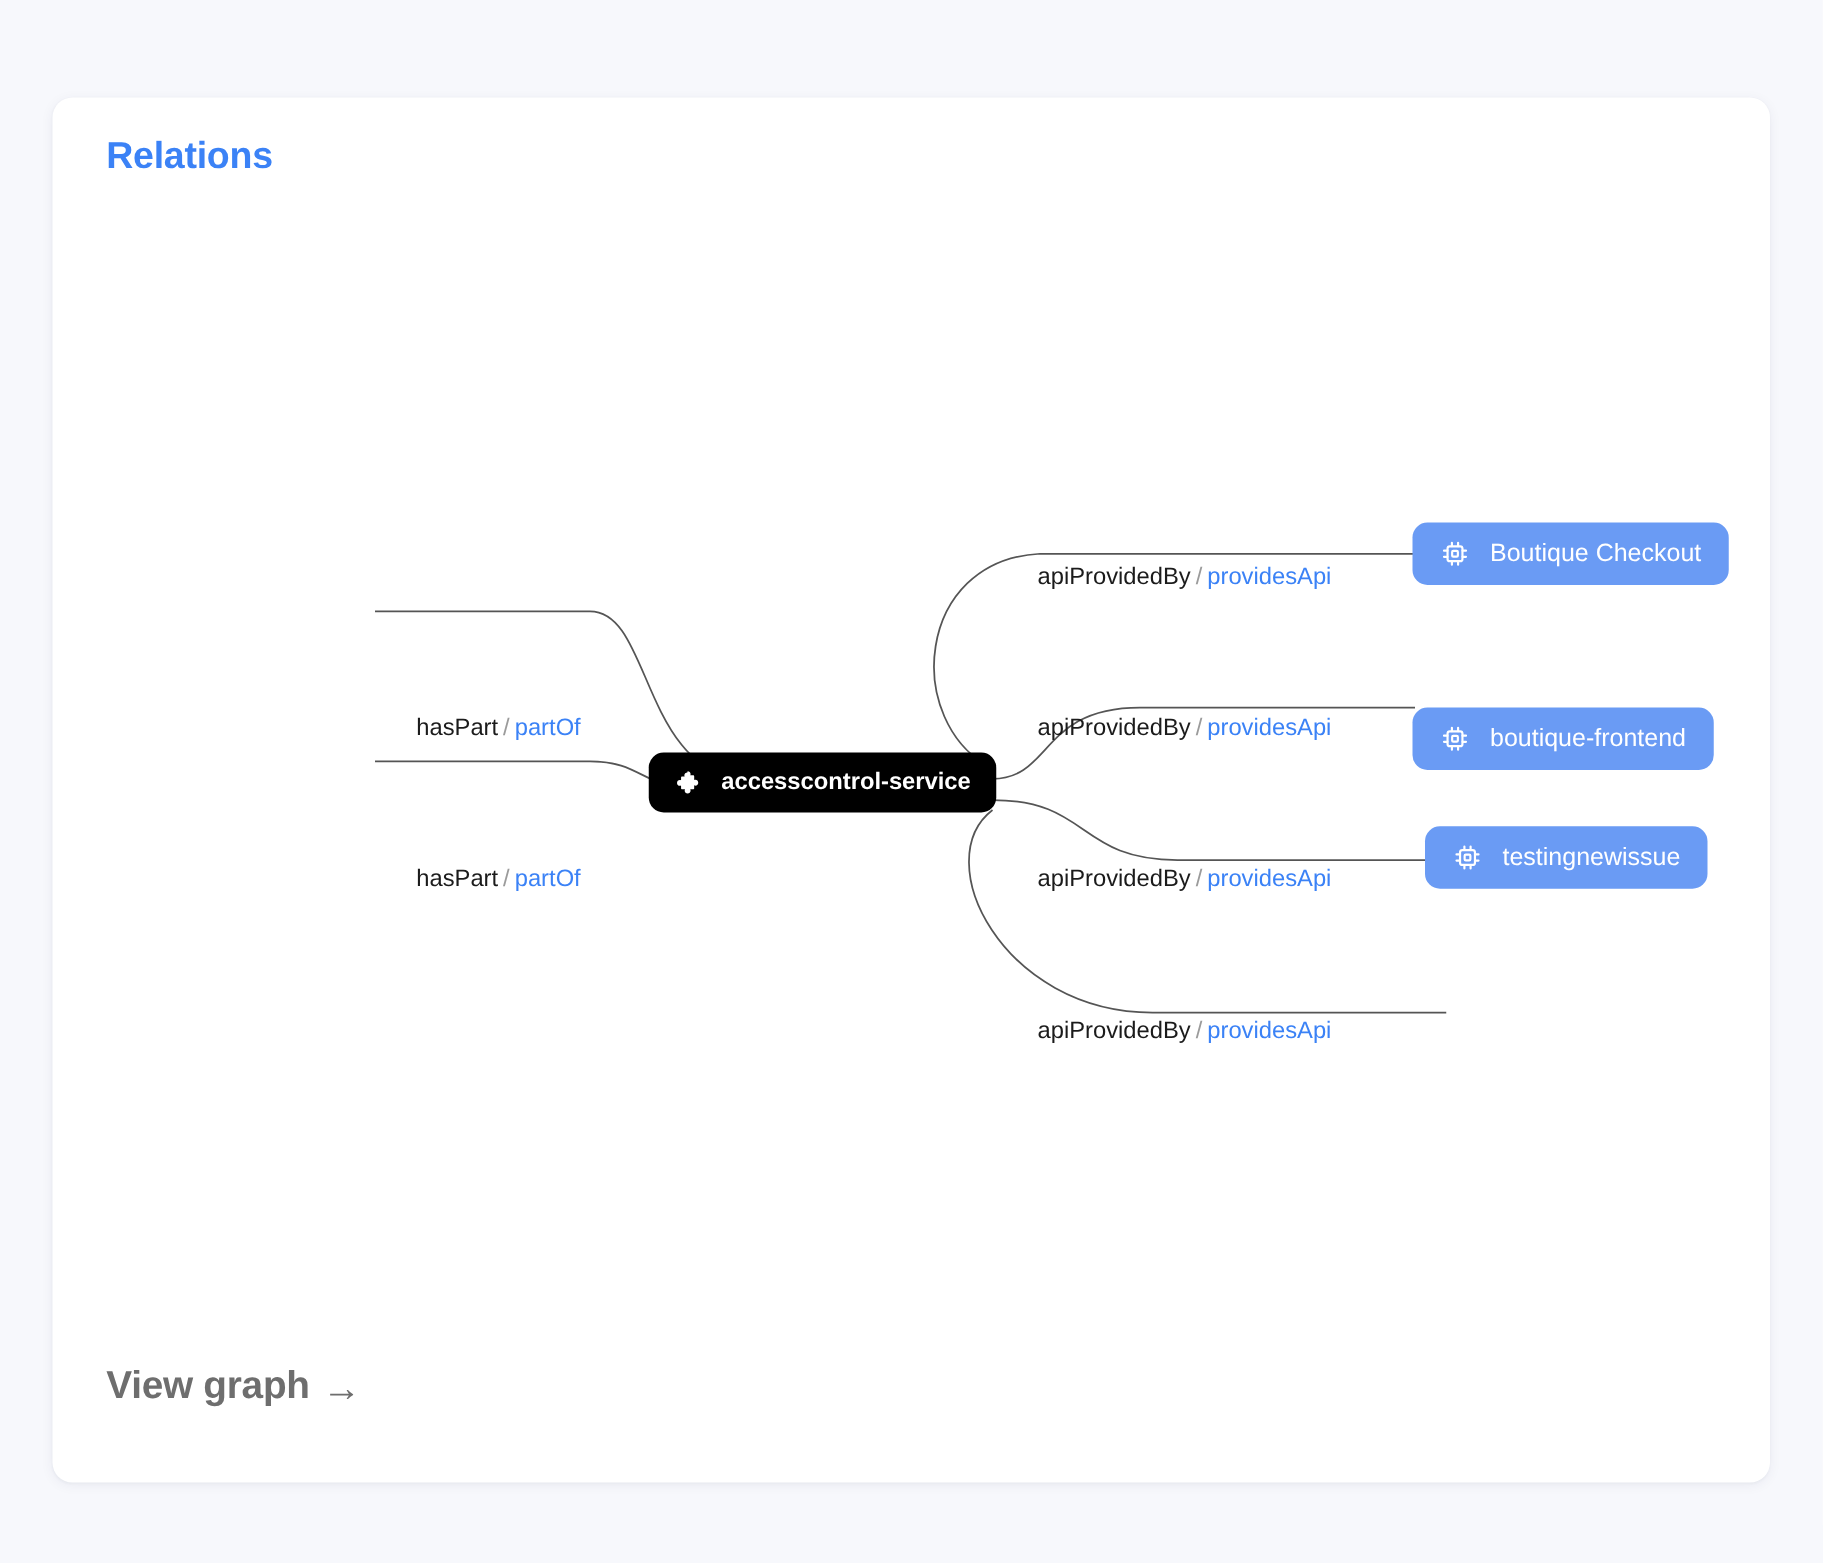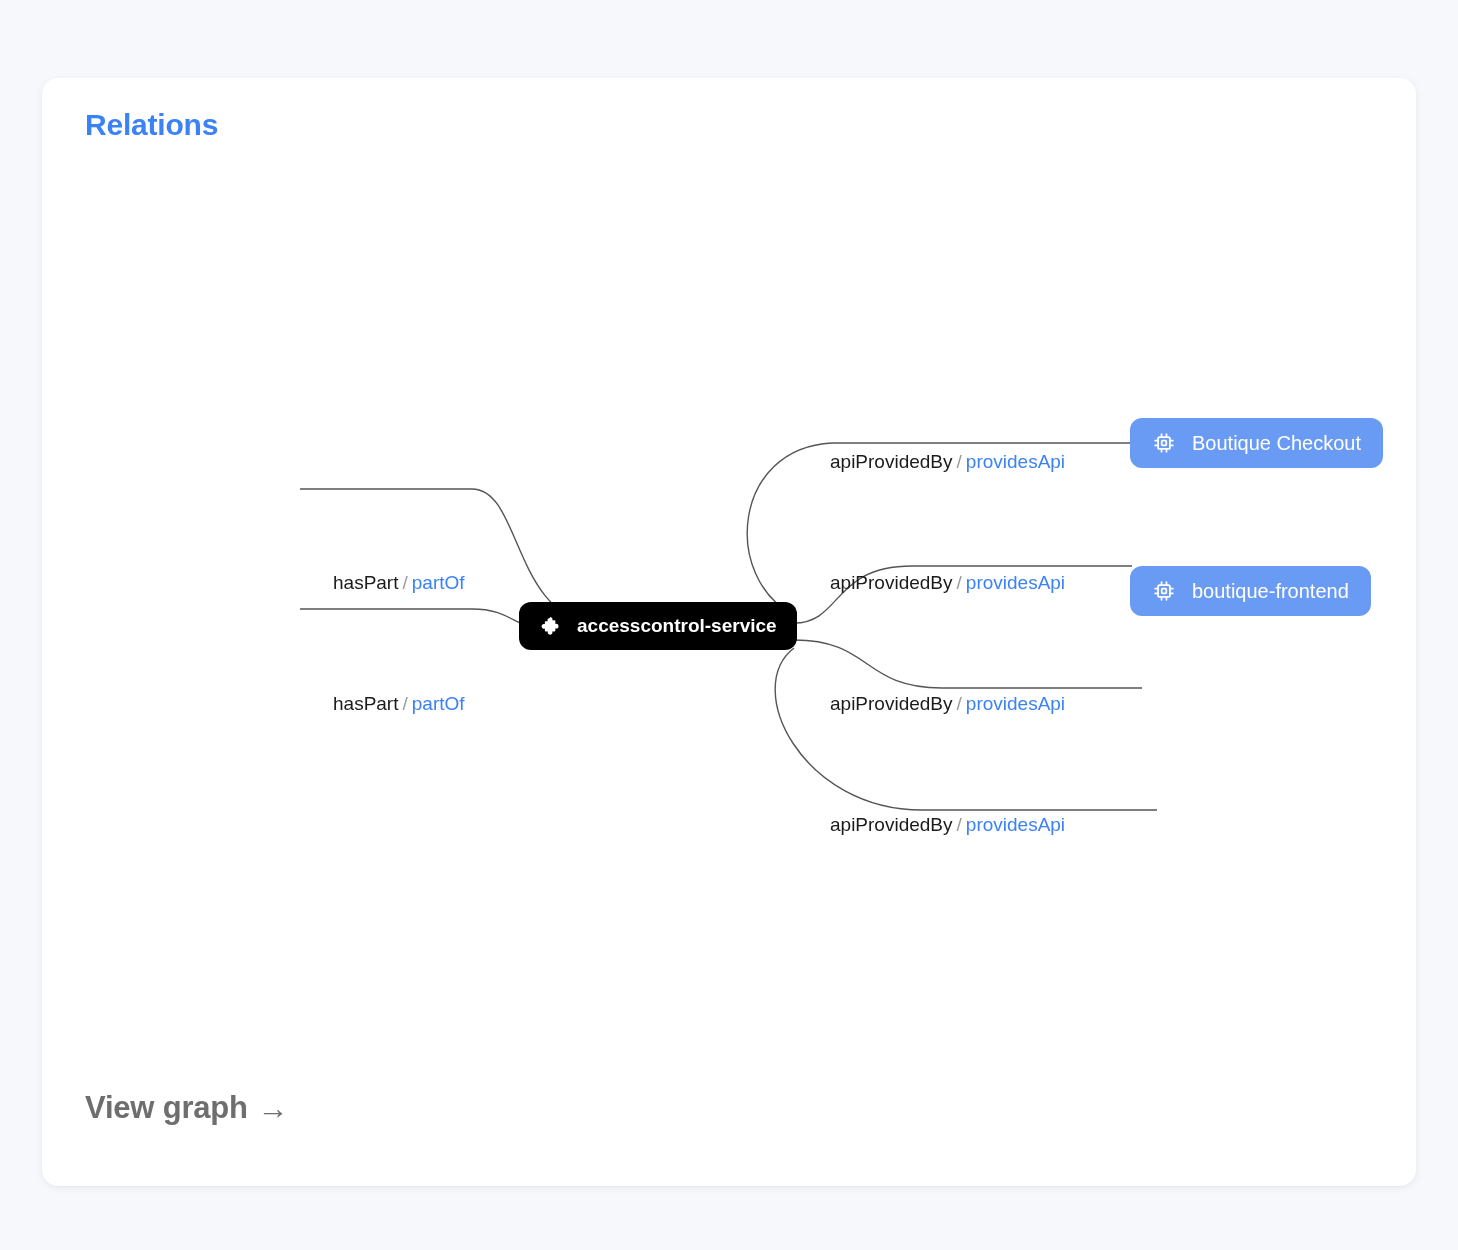--- a/index.html
+++ b/index.html
@@ -71,21 +71,21 @@
   }
   .edge-label .sep { color: #9b9b9b; padding: 0 4px; }
   .edge-label .inv { color: #3b82f6; }
   #view-graph {
     position: absolute;
     left: 43px; top: 1012px;
     font-size: 31px;
     font-weight: bold;
     color: #6e6e6e;
     display: flex;
-    align-items: center;
+    align-items: flex-end;
     gap: 10px;
     cursor: pointer;
     letter-spacing: -0.2px;
   }
   #view-graph .arrow { font-size: 31px; line-height: 1; }
 </style>
 </head>
 <body>
 
 <div id="card">
@@ -136,20 +136,30 @@
       <span class="node-icon">
         <svg width="22" height="22" viewBox="0 0 24 24" fill="none" stroke="#ffffff" stroke-width="1.9" stroke-linecap="round">
           <rect x="5.5" y="5.5" width="13" height="13" rx="2"></rect>
           <rect x="9.5" y="9.5" width="5" height="5" rx="1"></rect>
           <path d="M9.3 2.4v3M14.7 2.4v3M9.3 18.6v3M14.7 18.6v3M2.4 9.3h3M2.4 14.7h3M18.6 9.3h3M18.6 14.7h3"></path>
         </svg>
       </span>
       <span>boutique-frontend</span>
     </div>
 
+    <div class="node node-blue" style="left:1098px; top:583px;">
+      <span class="node-icon">
+        <svg width="22" height="22" viewBox="0 0 24 24" fill="none" stroke="#ffffff" stroke-width="1.9" stroke-linecap="round">
+          <rect x="5.5" y="5.5" width="13" height="13" rx="2"></rect>
+          <rect x="9.5" y="9.5" width="5" height="5" rx="1"></rect>
+          <path d="M9.3 2.4v3M14.7 2.4v3M9.3 18.6v3M14.7 18.6v3M2.4 9.3h3M2.4 14.7h3M18.6 9.3h3M18.6 14.7h3"></path>
+        </svg>
+      </span>
+      <span>testingnewissue</span>
+    </div>
 
 
     <div class="edge-label" style="left:291px; top:494px;">
       <span>hasPart</span><span class="sep">/</span><span class="inv">partOf</span>
     </div>
 
     <div class="edge-label" style="left:291px; top:615px;">
       <span>hasPart</span><span class="sep">/</span><span class="inv">partOf</span>
     </div>
 

